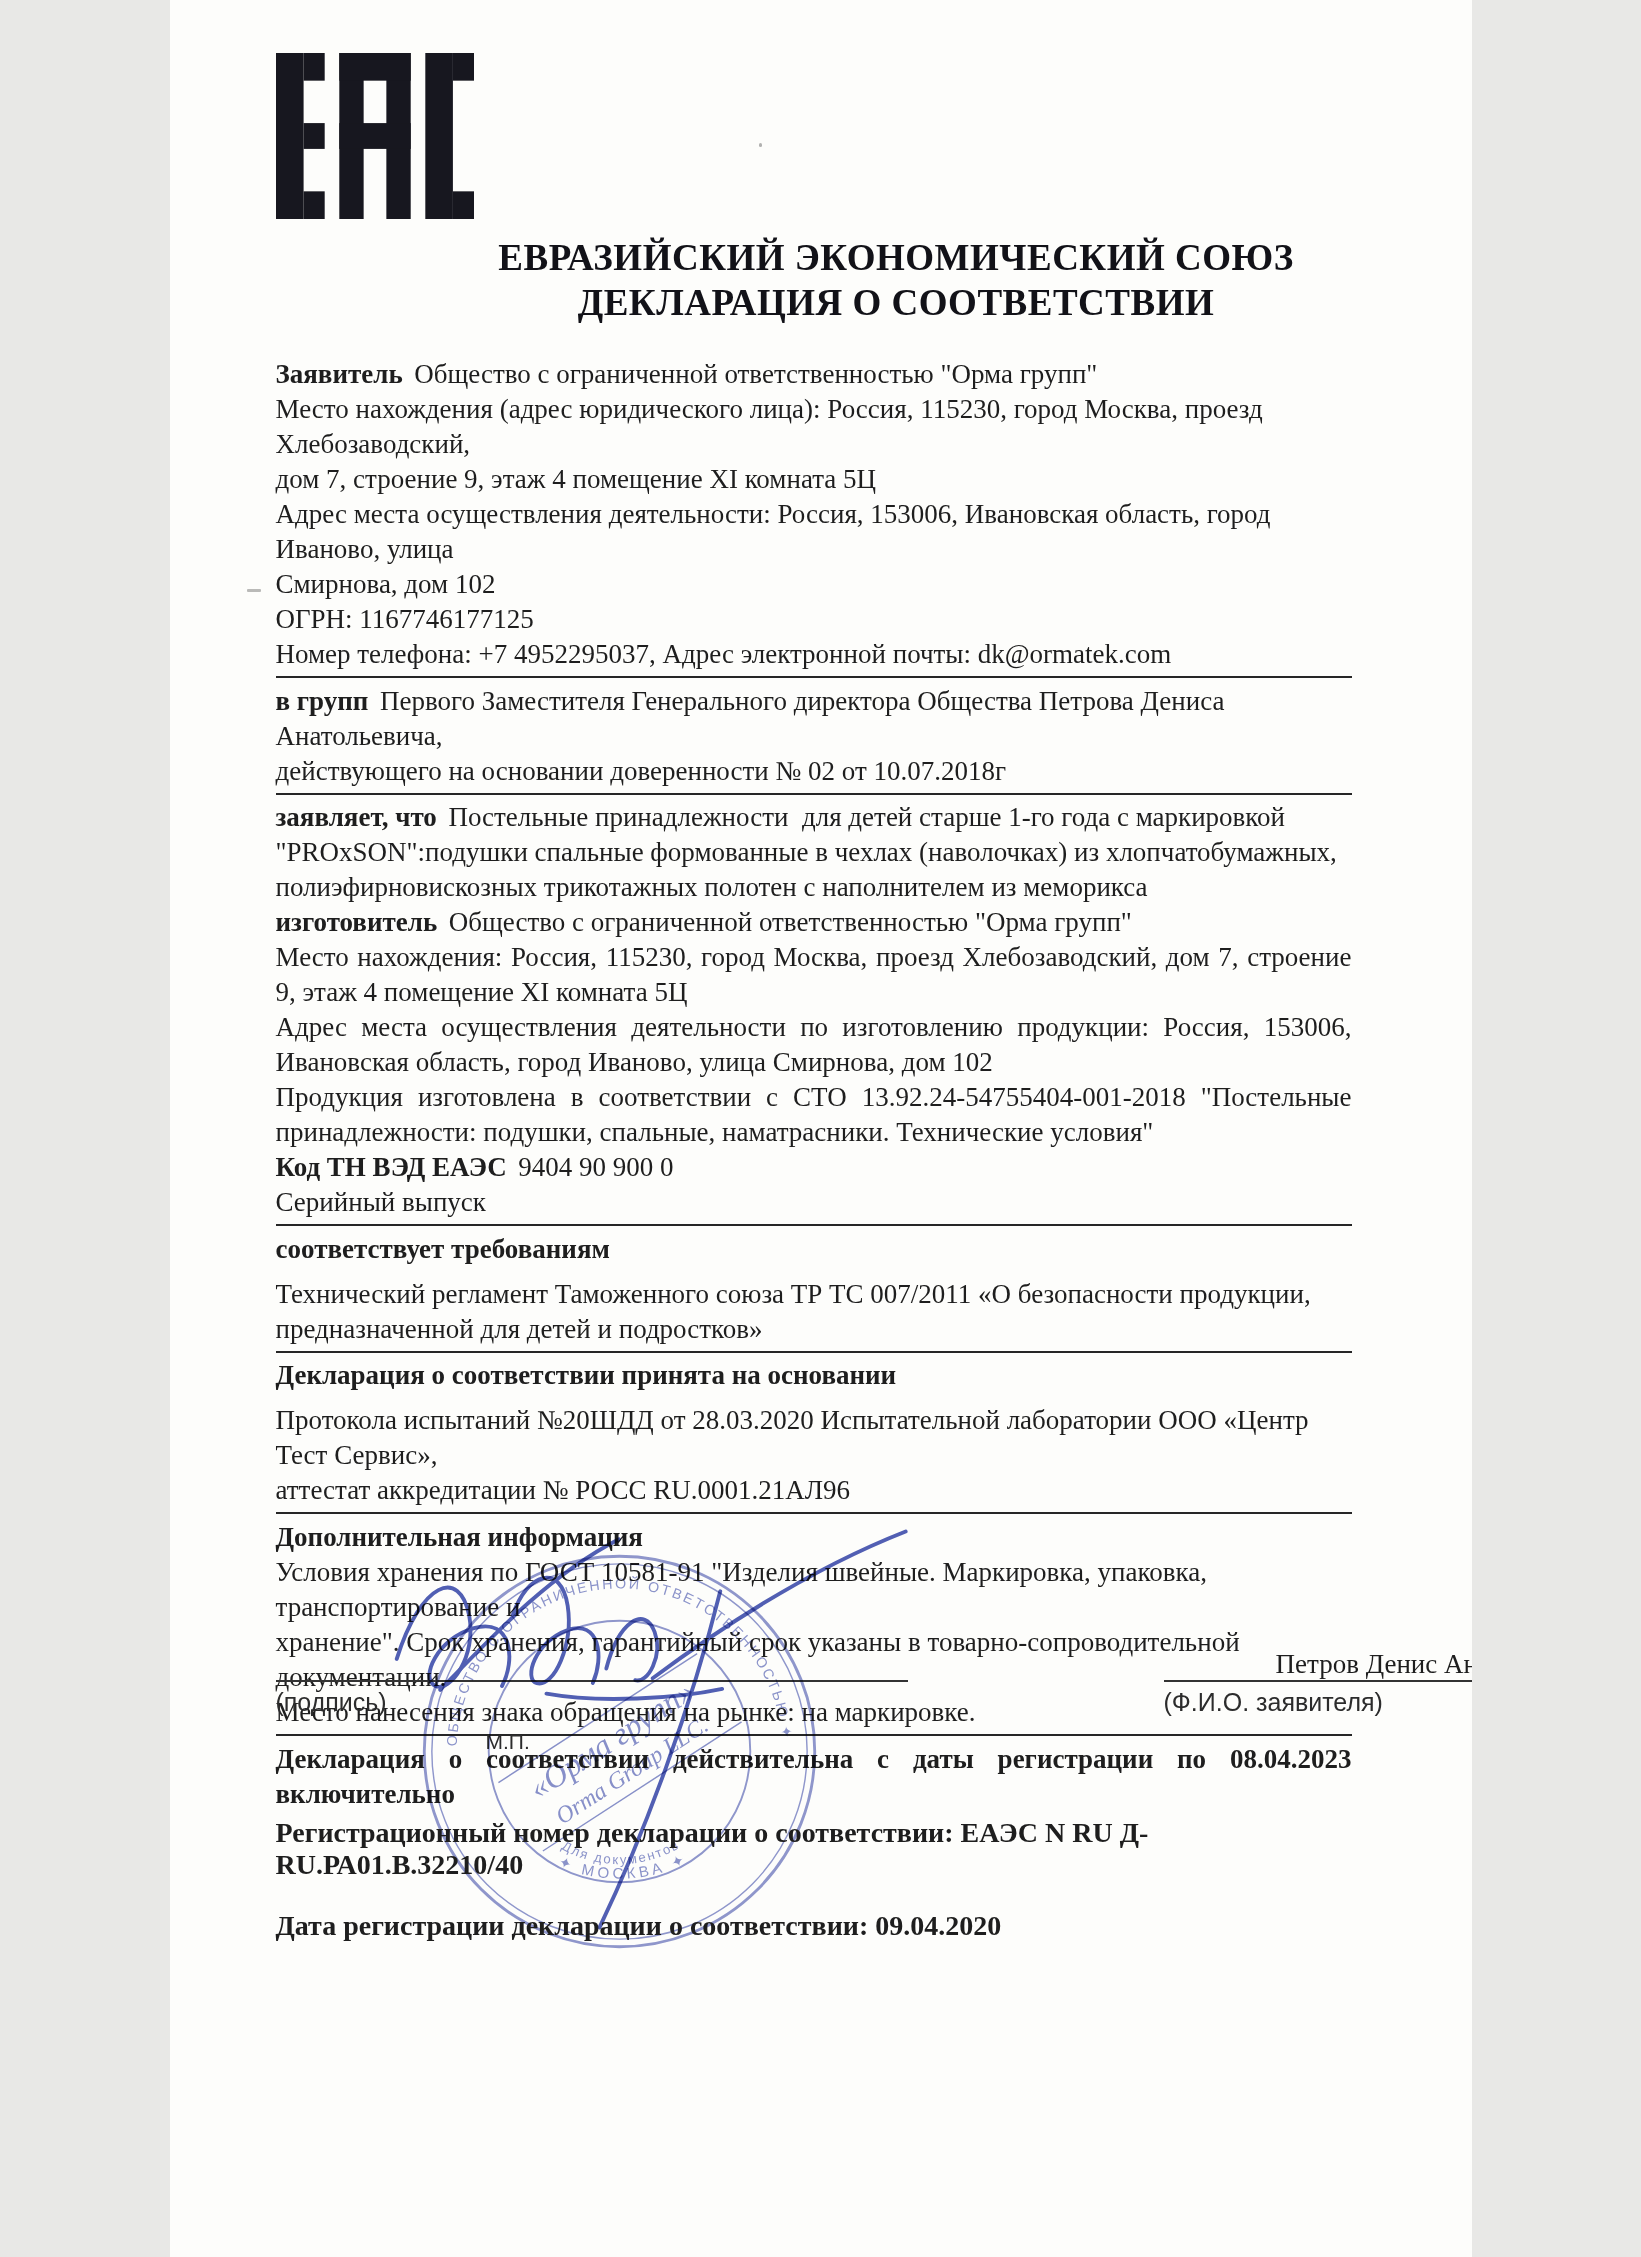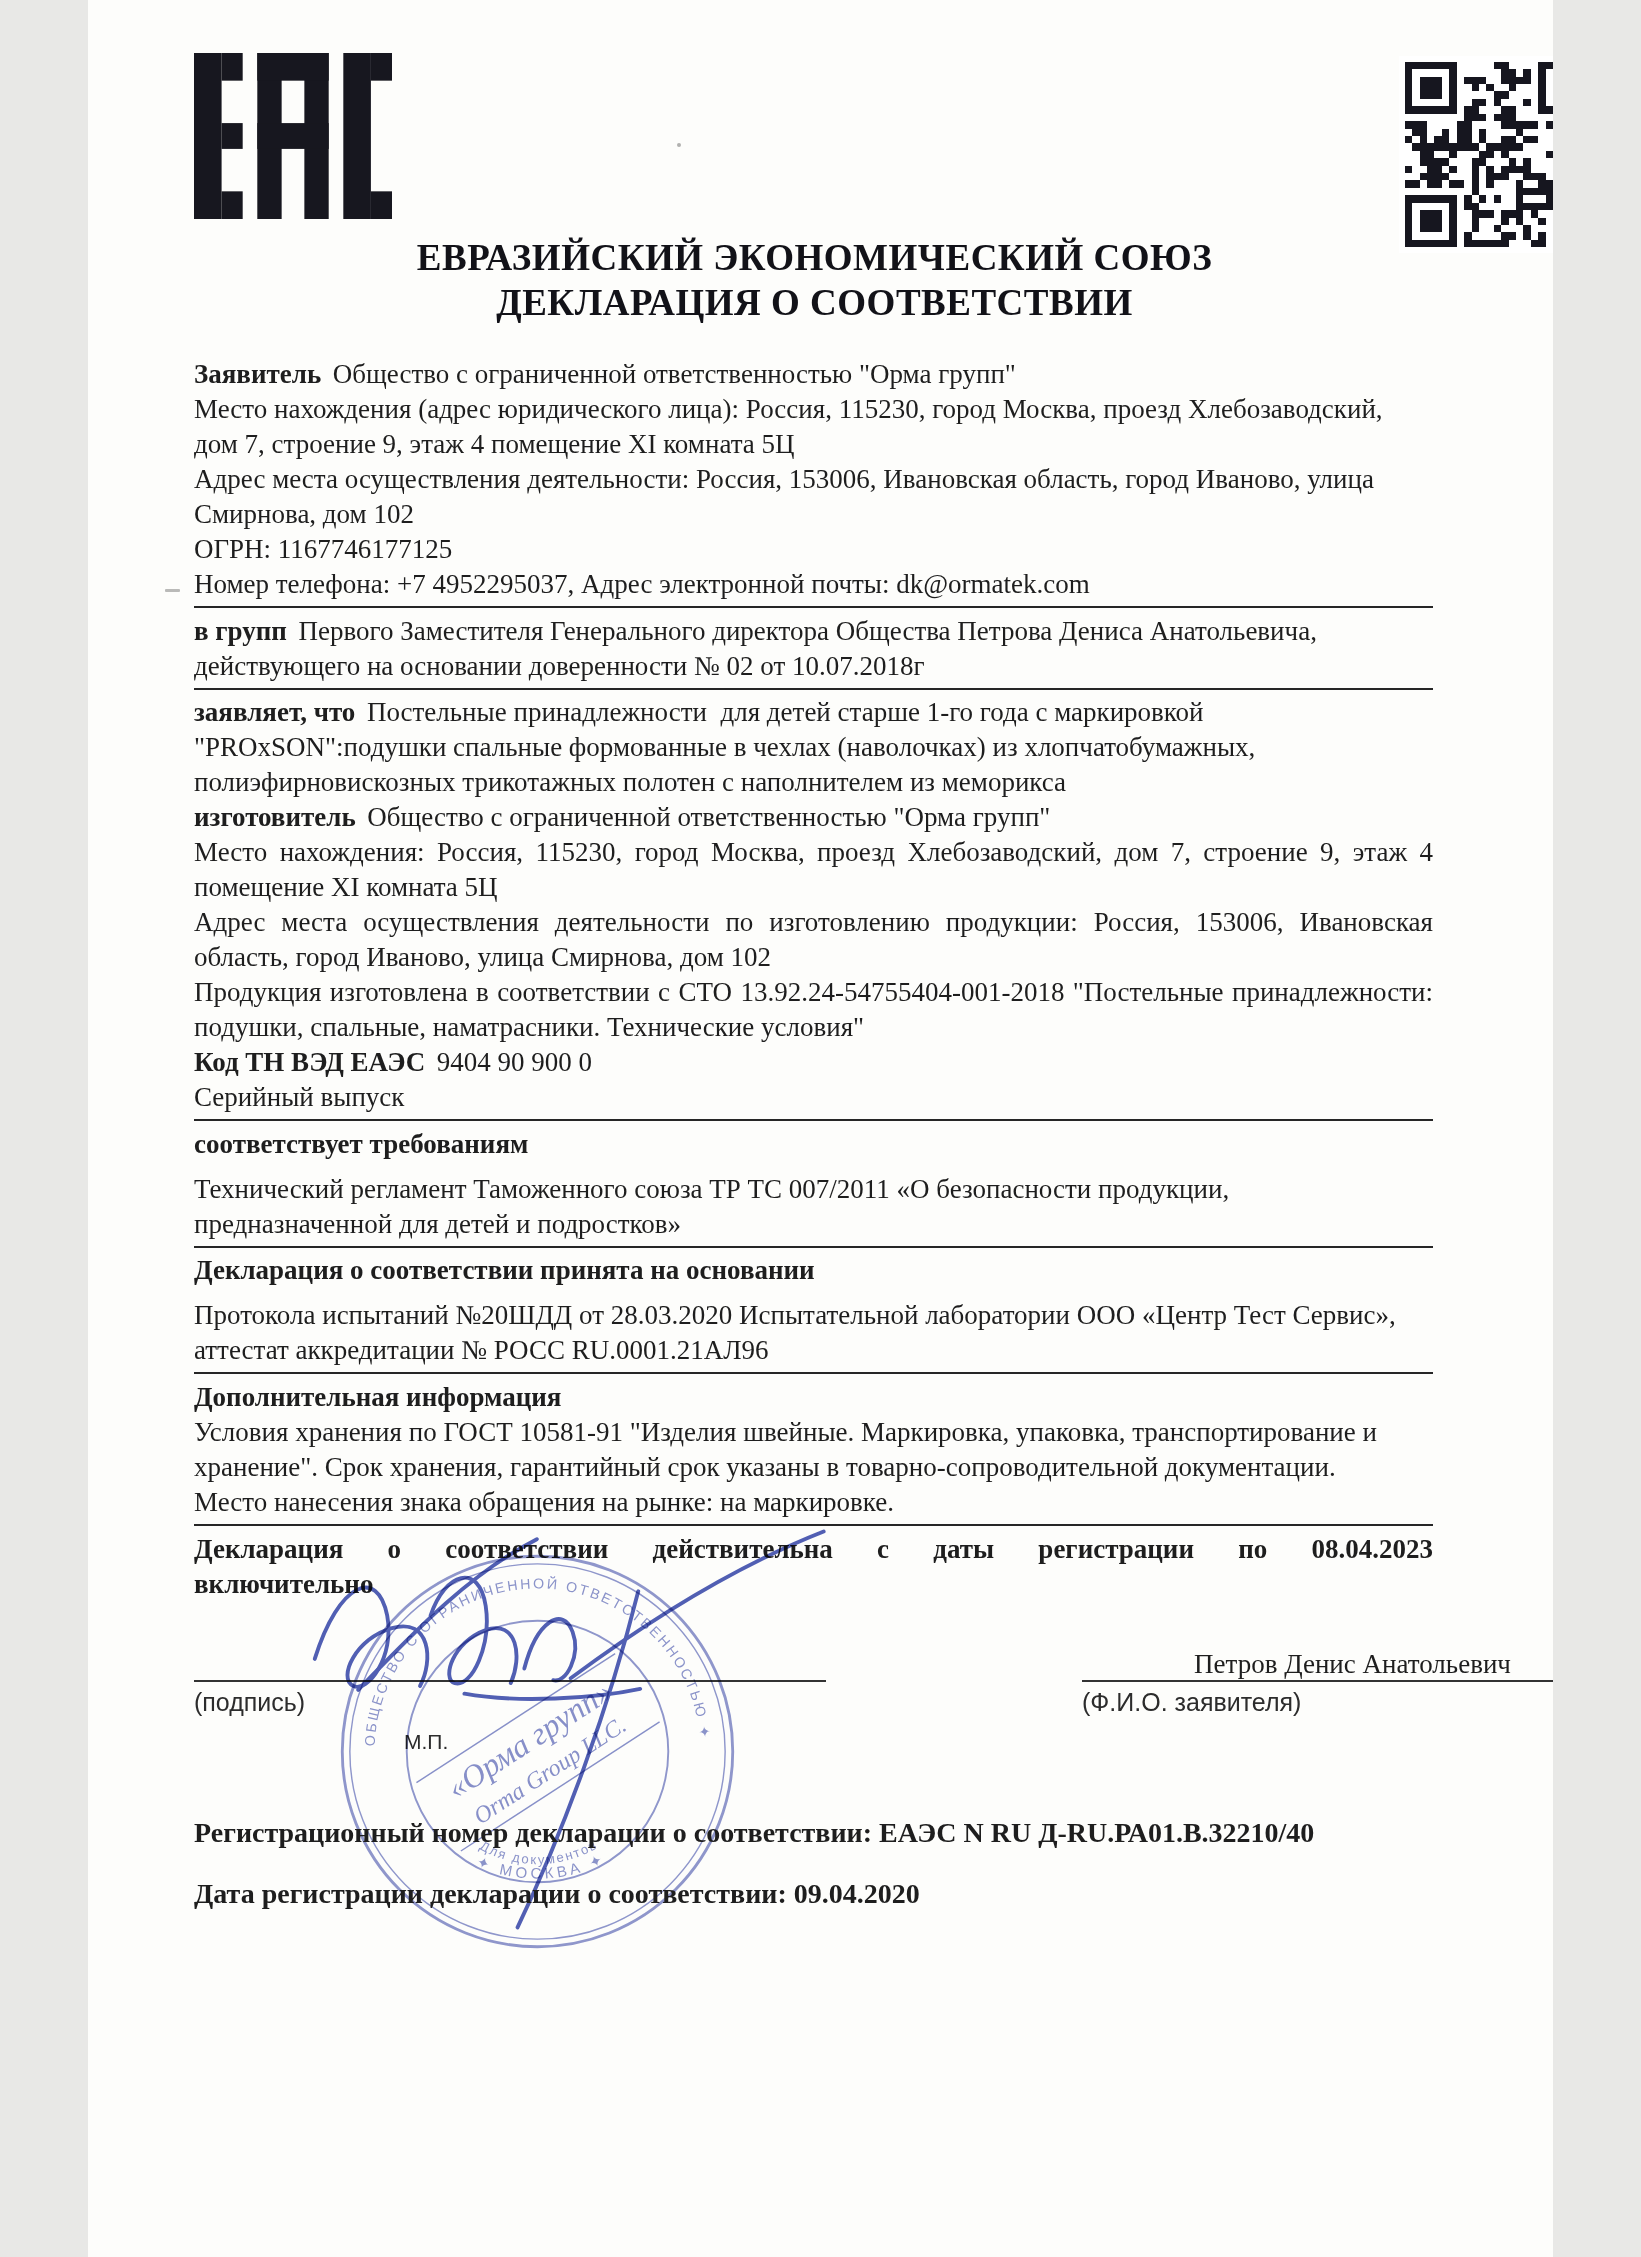--- a/index.html
+++ b/index.html
@@ -1,25 +1,24 @@
 <!DOCTYPE html>
 <html lang="ru"><head>
 <meta charset="utf-8">
 <title>Декларация о соответствии</title>
 <style>
   html,body{margin:0;padding:0;background:#e8e8e6;}
   .page{
     position:relative;
-    width:1445px;height:2257px;
+    width:1302px;height:2257px;
     margin:0 auto;
     background:#fdfdfb;
     color:#1e1e1e;
     font-family:"Liberation Serif", serif;
     overflow:hidden;
-    padding-left:20px;
   }
   
   .eac-logo{position:absolute;left:106px;top:53px;width:198px;height:166px;}
   .qr{
     position:absolute;left:1311px;top:56px;width:197px;height:197px;
     background:#fff;padding:5.8px;box-sizing:border-box;
     display:grid;grid-template-columns:repeat(25,1fr);grid-template-rows:repeat(25,1fr);
   }
   .qm{background:transparent;}
   .qm.on{background:#16161f;}

